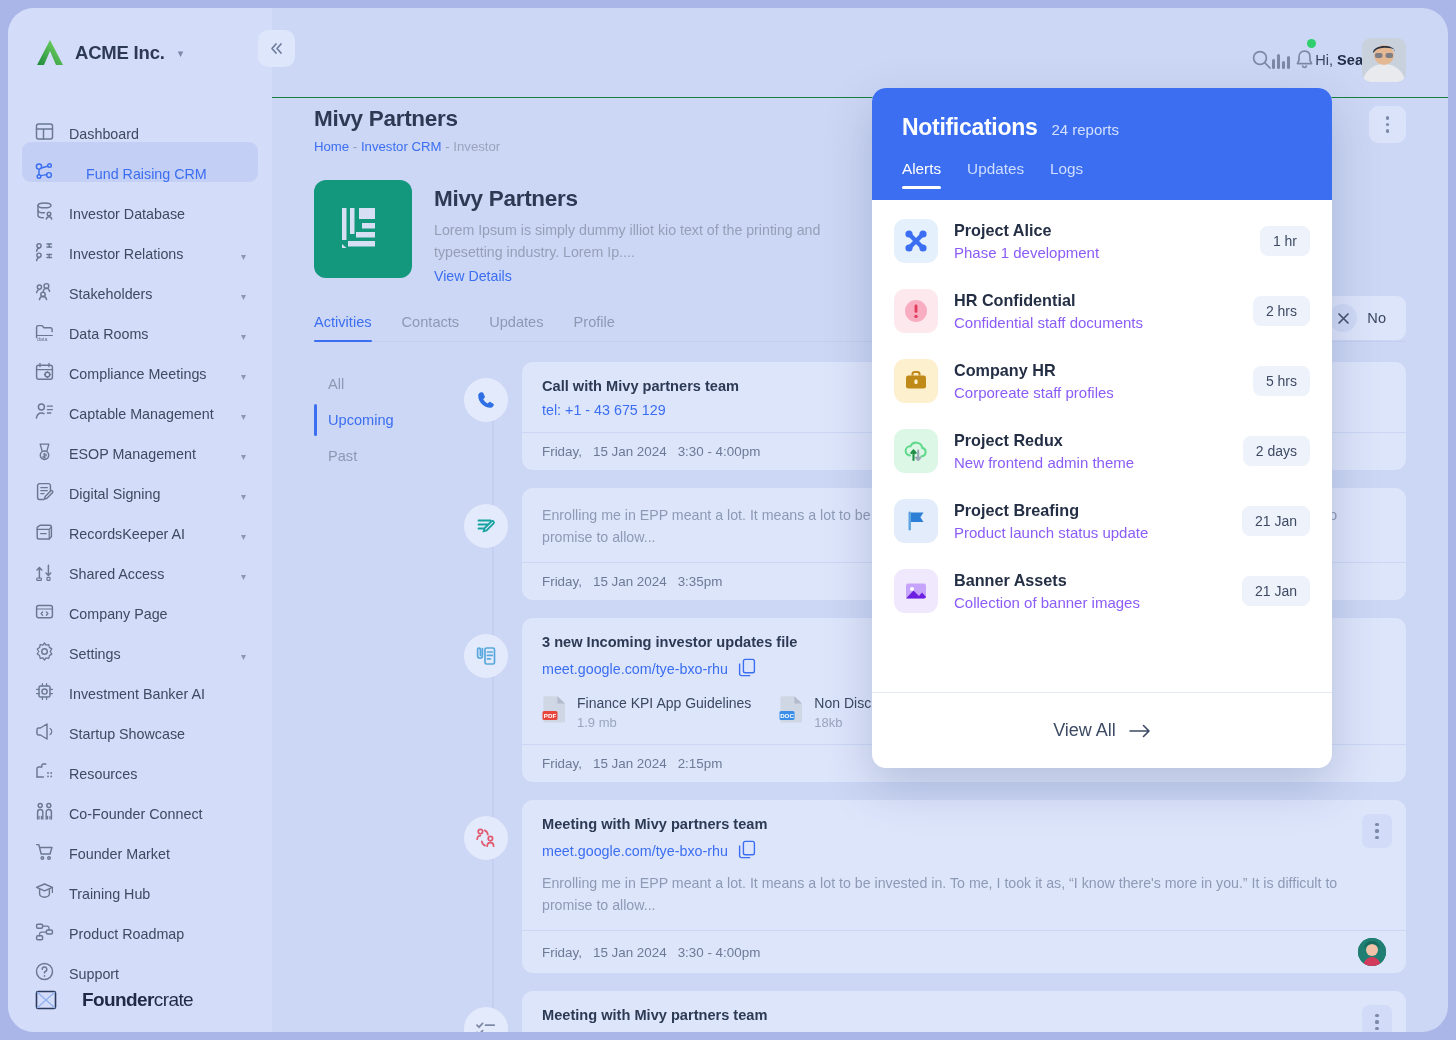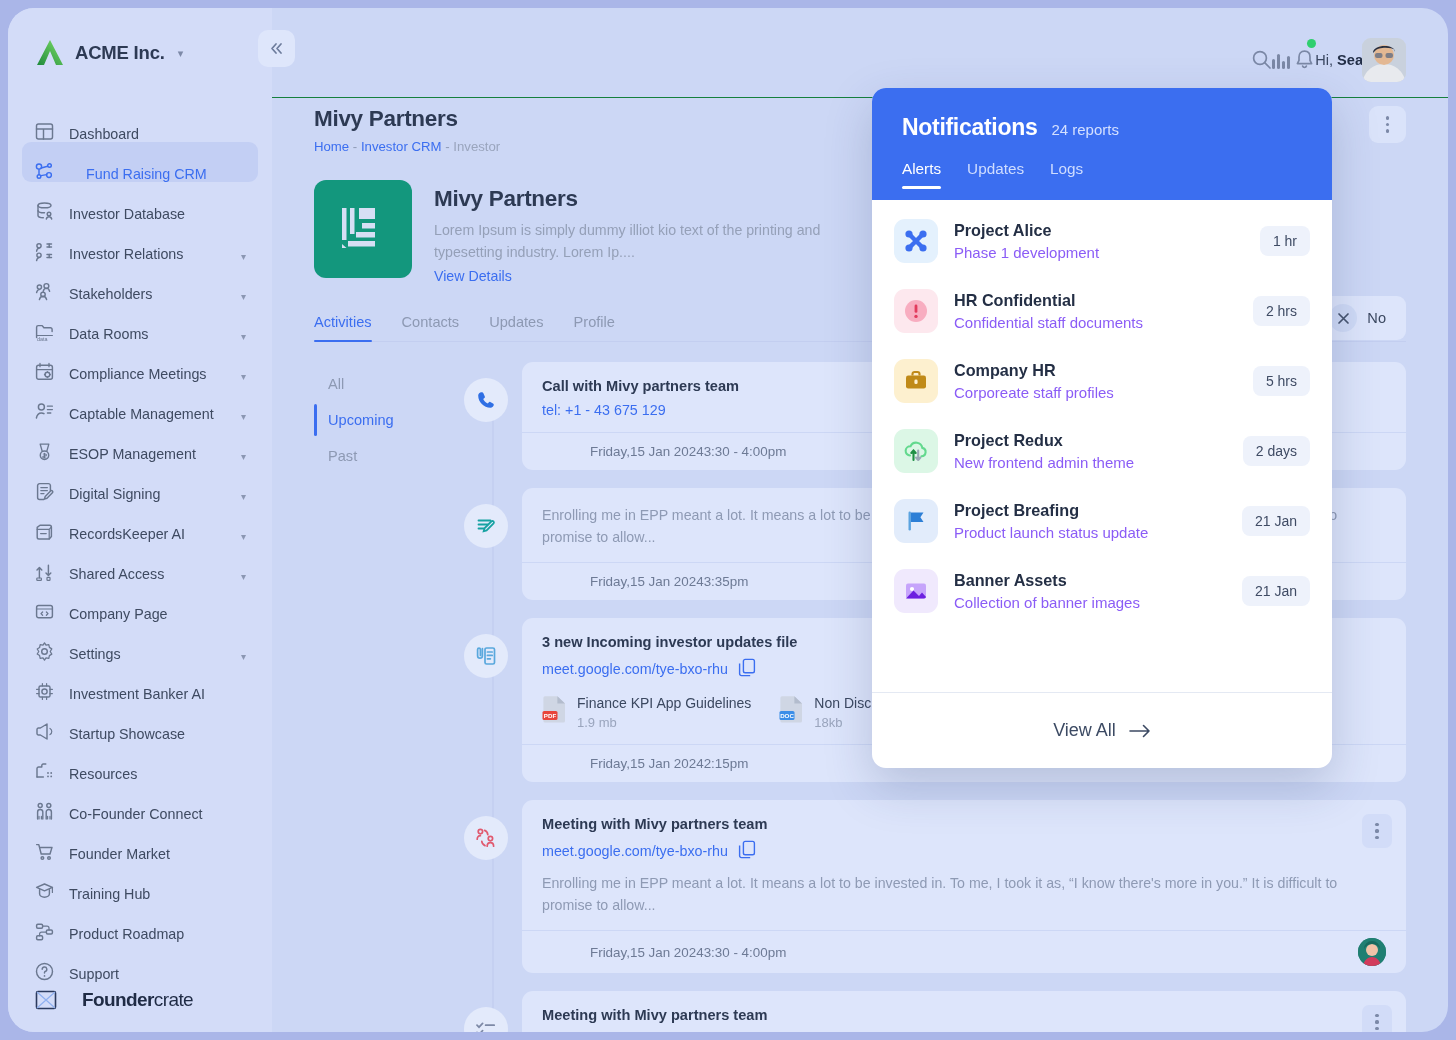--- a/index.html
+++ b/index.html
@@ -221,21 +221,21 @@
   .card-link {
     margin-top: 8px; font-size: 14.3px; color: #3b6ef0;
     display:flex; align-items:center; gap: 10px;
   }
   .card-text { font-size: 14.2px; color: #8e9ab4; line-height: 1.55; }
   .card-foot {
     border-top: 1px solid #ccd7f5;
     padding: 11px 20px; font-size: 13.4px; color: #6d7a95;
     display:flex; align-items:center; justify-content: space-between;
   }
-  .card-foot .dt { display:flex; gap: 0; margin-left: 48px; }
+  .card-foot .dt { display:flex; gap: 11px; }
   .card-kebab {
     position:absolute; right: 14px; top: 14px;
     width: 30px; height: 34px; border-radius: 7px; background: #d2dcf8;
     display:flex; flex-direction:column; align-items:center; justify-content:center; gap:3px;
     cursor:pointer;
   }
   .card-kebab i { width:3.2px; height:3.2px; border-radius:50%; background:#7c89a8; display:block; }
   .files { display:flex; gap: 28px; margin-top: 14px; }
   .file { display:flex; gap: 9px; align-items: flex-start; }
   .file-ico { width: 26px; height: 30px; flex:0 0 26px; position: relative; }

